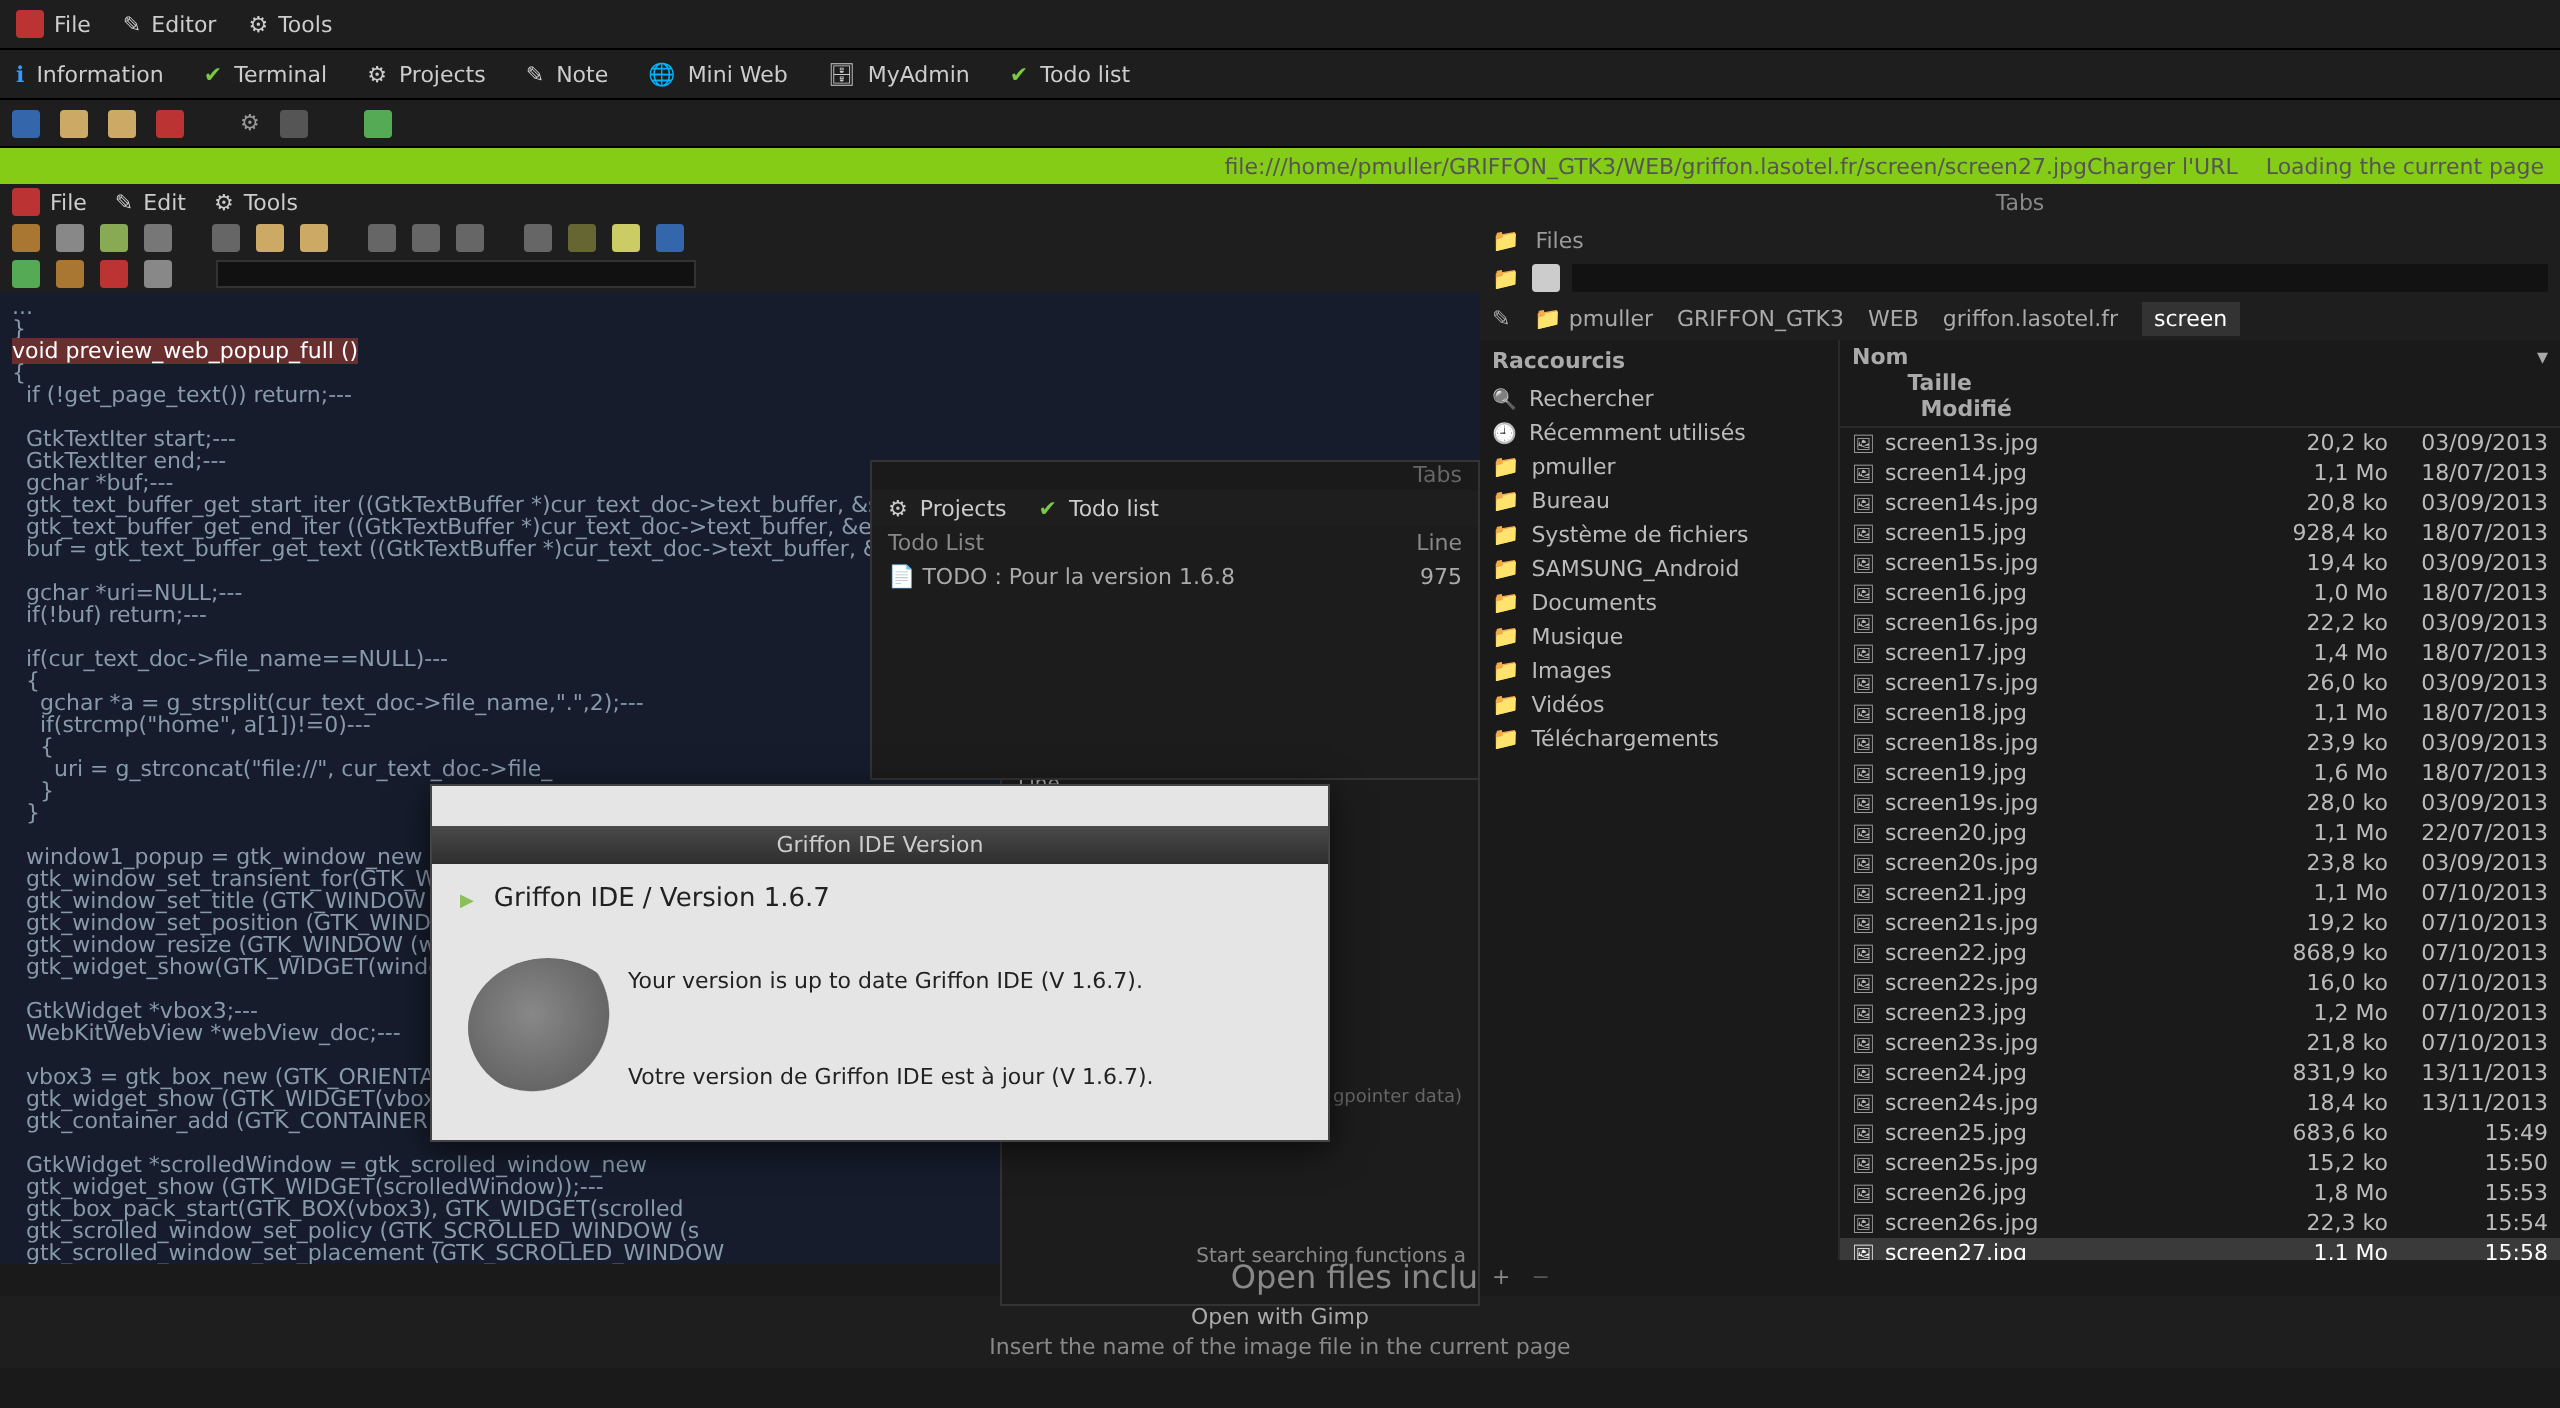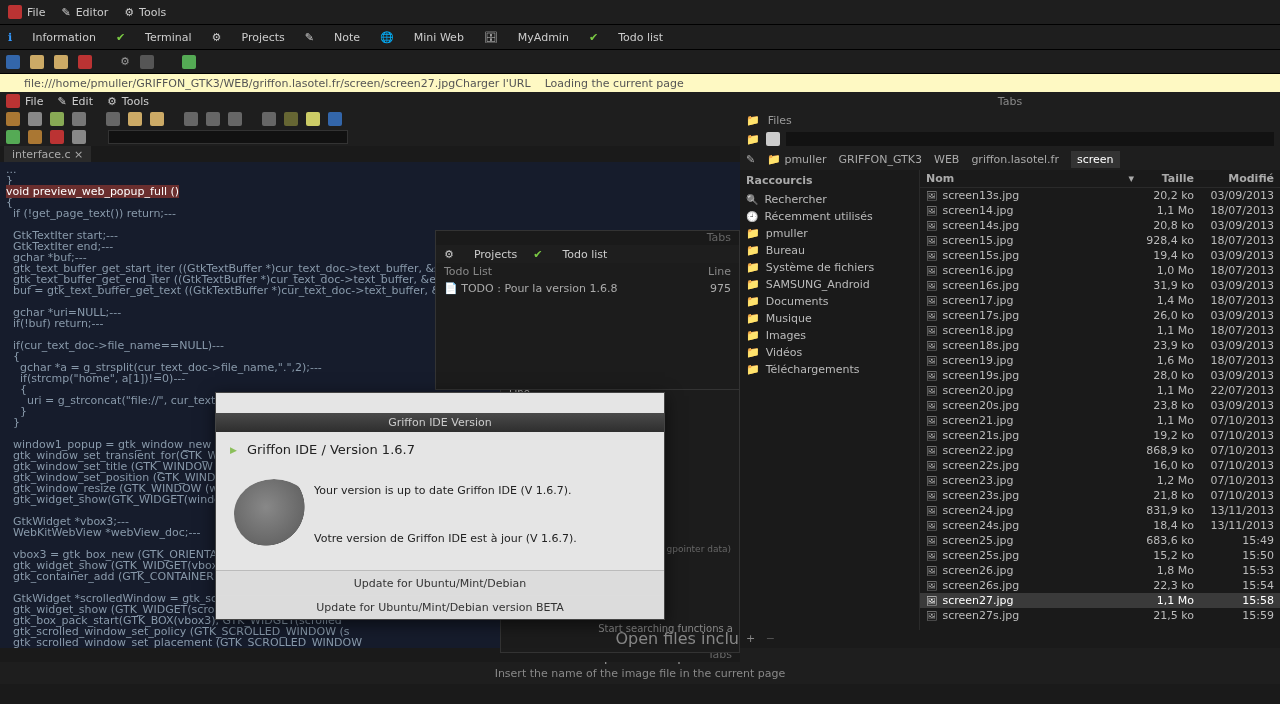--- a/index.html
+++ b/index.html
@@ -1,43 +1,43 @@
 <!DOCTYPE html>
 <html><head>
 <meta charset="utf-8">
 <style>
 * { margin: 0; padding: 0; box-sizing: border-box; font-family: "DejaVu Sans", Arial, sans-serif; font-size: 11px; }
 body { background: #1a1a1a; color: #9a9a9a; width: 1280px; height: 704px; overflow: hidden; position: relative; }
 .topbar { background: #1e1e1e; height: 25px; display: flex; align-items: center; padding: 0 8px; gap: 16px; border-bottom: 1px solid #000; }
 .topbar-item { display: flex; align-items: center; gap: 5px; cursor: pointer; color: #ccc; }
 .menubar2 { background: #1e1e1e; height: 25px; display: flex; align-items: center; padding: 0 8px; gap: 20px; border-bottom: 1px solid #000; }
-.menubar2-item { display: flex; align-items: center; gap: 20px; cursor: pointer; color: #ccc; }
+.menubar2-item { display: flex; align-items: center; gap: 6px; cursor: pointer; color: #ccc; }
 .toolbar { background: #1e1e1e; height: 24px; display: flex; align-items: center; padding: 0 6px; gap: 10px; border-bottom: 1px solid #000; }
-.pathbar { background: #fef9c3; height: 18px; display: flex; align-items: center; padding: 0 24px; justify-content: flex-start; color: #555; font-size: 10px; }
+.pathbar { background: #84cc16; height: 18px; display: flex; align-items: center; padding: 0 8px; justify-content: flex-end; color: #555; font-size: 10px; }
 .main { display: flex; height: 556px; position: relative; }
 .left-col { width: 740px; position: relative; }
 .inner-toolbar1 { background: #1e1e1e; height: 18px; display: flex; align-items: center; padding: 0 6px; gap: 14px; font-size: 10px; }
 .inner-toolbar2 { background: #1e1e1e; height: 18px; display: flex; align-items: center; padding: 0 6px; gap: 8px; }
 .inner-toolbar3 { background: #1e1e1e; height: 18px; display: flex; align-items: center; padding: 0 6px; gap: 8px; }
 .editor-tab { background: #2a2a2a; height: 16px; padding: 0 8px; display: inline-flex; align-items: center; font-size: 10px; color: #aaa; }
 .code-area { background: #161c2c; height: 486px; overflow: hidden; font-family: monospace; font-size: 9px; line-height: 11px; padding: 2px 6px; color: #8899aa; white-space: pre; }
 .code-area .hl1 { background: #6a2e2e; color: #fff; }
 .right-col { width: 540px; background: #1a1a1a; }
 .tabs-hdr { background: #1e1e1e; height: 18px; display: flex; align-items: center; justify-content: center; color: #888; font-size: 11px; }
 .files-hdr { background: #1e1e1e; height: 20px; display: flex; align-items: center; padding: 0 6px; gap: 8px; }
 .files-path { background: #1e1e1e; height: 18px; display: flex; align-items: center; padding: 0 6px; gap: 6px; }
 .files-path .pathbox { background: #121212; flex: 1; height: 14px; }
 .breadcrumb { background: #1e1e1e; height: 22px; display: flex; align-items: center; padding: 0 6px; gap: 12px; color: #aaa; }
 .breadcrumb .active { color: #fff; background: #333; padding: 2px 6px; }
 .files-body { display: flex; height: 460px; }
 .shortcuts { width: 180px; border-right: 1px solid #2a2a2a; }
 .shortcuts-hdr { font-weight: bold; color: #aaa; padding: 4px 6px; font-size: 11px; }
 .shortcuts-item { display: flex; align-items: center; gap: 6px; padding: 2px 6px; color: #bbb; cursor: pointer; }
 .files-list { flex: 1; overflow-y: auto; }
-.files-list-hdr { display: flex; padding: 2px 6px; color: #aaa; font-weight: bold; font-size: 11px; border-bottom: 1px solid #2a2a2a; }
+.files-list-hdr { display: flex; padding: 2px 6px; color: #aaa; font-weight: bold; font-size: 11px; border-bottom: 1px solid #2a2a2a; flex-direction: column; }
 .col-name { flex: 1; }
 .col-size { width: 60px; text-align: right; }
 .col-mod { width: 80px; text-align: right; padding-left: 4px; }
 .files-row { display: flex; padding: 1px 6px; color: #bbb; align-items: center; justify-content: center; }
 .files-row.selected { background: #3a3a3a; color: #fff; }
 .files-row .col-name { display: flex; align-items: center; gap: 5px; }
 .bottombar { background: #1e1e1e; display: flex; flex-direction: column; align-items: center; justify-content: center; padding: 4px 0; gap: 2px; }
 .ico { width: 14px; height: 14px; display: inline-block; }
 .dialog { position: absolute; left: 215px; top: 300px; width: 450px; background: #e5e5e5; border: 1px solid #444; z-index: 50; box-shadow: 0 4px 16px rgba(0,0,0,.6); }
 .dialog-title { background: linear-gradient(#4a4a4a,#2e2e2e); color: #ccc; text-align: center; font-size: 11px; padding: 3px; margin-top: 20px; }
@@ -168,23 +168,20 @@
       <span class="tb-ico" style="background:#36a"></span>
     </div>
     <div class="inner-toolbar3">
       <span class="tb-ico" style="background:#5a5"></span>
       <span class="tb-ico" style="background:#a73"></span>
       <span class="tb-ico" style="background:#b33"></span>
       <span class="tb-ico" style="background:#888"></span>
       <span style="width:6px"></span>
       <input style="background: rgb(17, 17, 17); border: 1px solid rgb(51, 51, 51); height: 14px; width: 240px; color: rgb(204, 204, 204); padding: 0px 4px;">
     </div>
-    <div style="padding-left:4px"><span class="editor-tab">
-          <span>interface.c  ×</span>
-        </span></div>
     <div class="code-area"><pre id="codeblock">...
 }
 <span class="hl1">void preview_web_popup_full ()</span>
 {
   if (!get_page_text()) return;---
 
   GtkTextIter start;---
   GtkTextIter end;---
   gchar *buf;---
   gtk_text_buffer_get_start_iter ((GtkTextBuffer *)cur_text_doc-&gt;text_buffer, &amp;start);---
@@ -368,21 +365,21 @@
                 <span>screen16.jpg</span>
               </span>
               <span class="col-size">1,0 Mo</span>
               <span class="col-mod">18/07/2013</span>
             </div>
             <div class="files-row">
               <span class="col-name">
                 <span class="file-icon"></span>
                 <span>screen16s.jpg</span>
               </span>
-              <span class="col-size">31,9 ko</span>
+              <span class="col-size">22,2 ko</span>
               <span class="col-mod">03/09/2013</span>
             </div>
             <div class="files-row">
               <span class="col-name">
                 <span class="file-icon"></span>
                 <span>screen17.jpg</span>
               </span>
               <span class="col-size">1,4 Mo</span>
               <span class="col-mod">18/07/2013</span>
             </div>
@@ -605,23 +602,19 @@
       <span class="triangle-right"></span>
       <span style="color:#222;font-size:13px">Griffon IDE / Version 1.6.7</span>
     </div>
     <div class="dialog-body">
       <div class="logo"></div>
       <div class="dialog-text">
         <div>Your version is up to date Griffon IDE (V 1.6.7).</div><br>
         <div>Votre version de Griffon IDE est à jour (V 1.6.7).</div>
       </div>
     </div>
-    <div class="dialog-buttons">
-      <div class="dialog-btn">Update for Ubuntu/Mint/Debian</div>
-      <div class="dialog-btn">Update for Ubuntu/Mint/Debian version BETA</div>
-    </div>
   </div>
 </div>
 
 <div class="bottombar">
   <span style="color:#aaa">Open with Gimp</span>
   <span style="color:#888">Insert the name of the image file in the current page</span>
 </div>
 
 </body></html>

